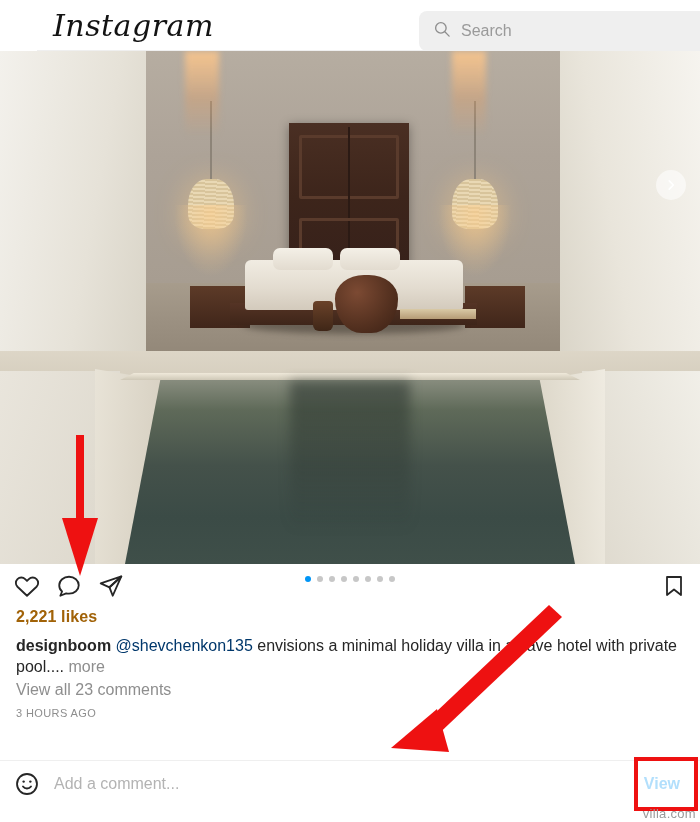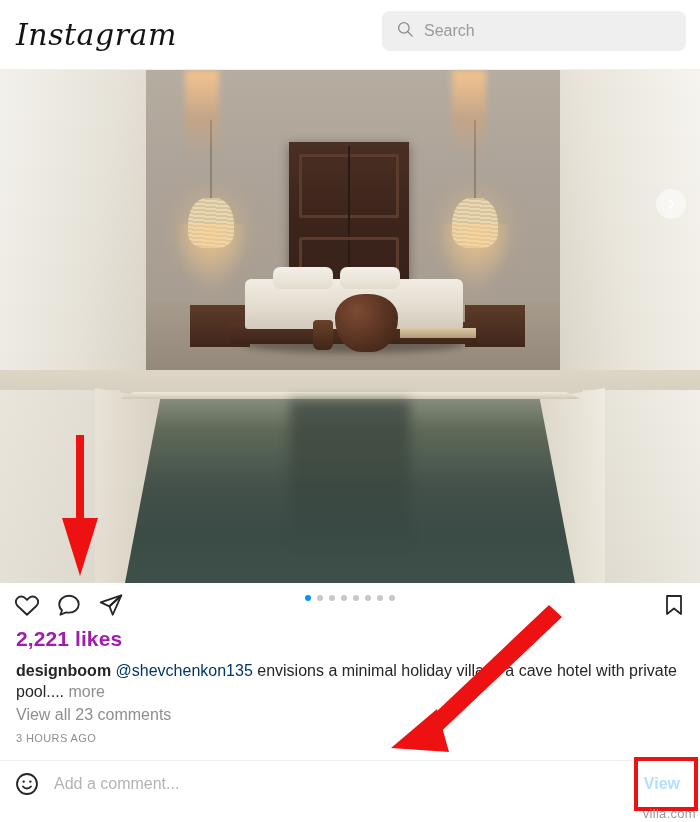--- a/index.html
+++ b/index.html
@@ -7,26 +7,27 @@
     width: 700px; height: 822px;
     background: #ffffff;
     font-family: "Liberation Sans", sans-serif;
     overflow: hidden;
   }
   .app { position: relative; width: 700px; height: 822px; background:#fff; }
 
   
   .header {
     position: relative;
-    height: 70px;
+    height: 51px;
     background: #ffffff;
     display: flex;
     align-items: center;
     padding: 0 12px;
     border-bottom: 1px solid #efefef;
+    margin-left: 37px;
   }
   .logo {
     font-family: "DejaVu Serif", serif;
     font-style: italic;
     font-size: 30px;
     font-weight: 400;
     color: #131313;
     letter-spacing: 0.5px;
     padding-left: 4px;
     white-space: nowrap;
@@ -211,21 +212,21 @@
     display:flex; justify-content:center; align-items:center; gap:6px;
     pointer-events:none;
   }
   .dot { width:6px; height:6px; border-radius:50%; background:#c7c7c7; }
   .dot.active { background:#0095f6; }
   .save-btn { margin-left:auto; cursor:pointer; line-height:0; }
 
   
   .meta { padding: 0 16px; }
   .likes {
-    font-size: 21px; font-weight: bold; color:#a21caf;
+    font-size: 16px; font-weight: bold; color:#a16207;
     margin-bottom: 9px; letter-spacing:.1px;
   }
   .caption {
     font-size: 16px; color:#262626; line-height: 1.32;
   }
   .user { font-weight: bold; color:#262626; }
   .mention { color:#00376b; }
   .more { color:#8e8e8e; }
   .view-comments {
     font-size:16px; color:#8e8e8e; margin-top:4px;

